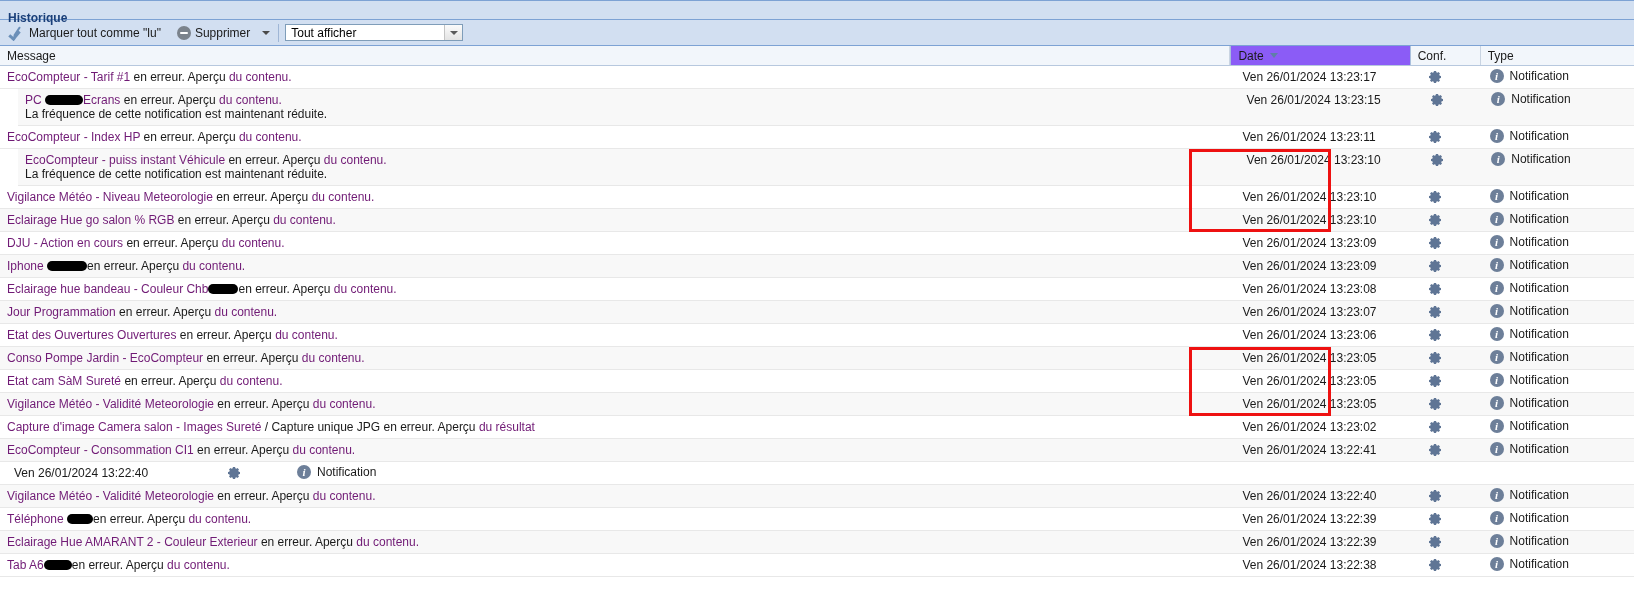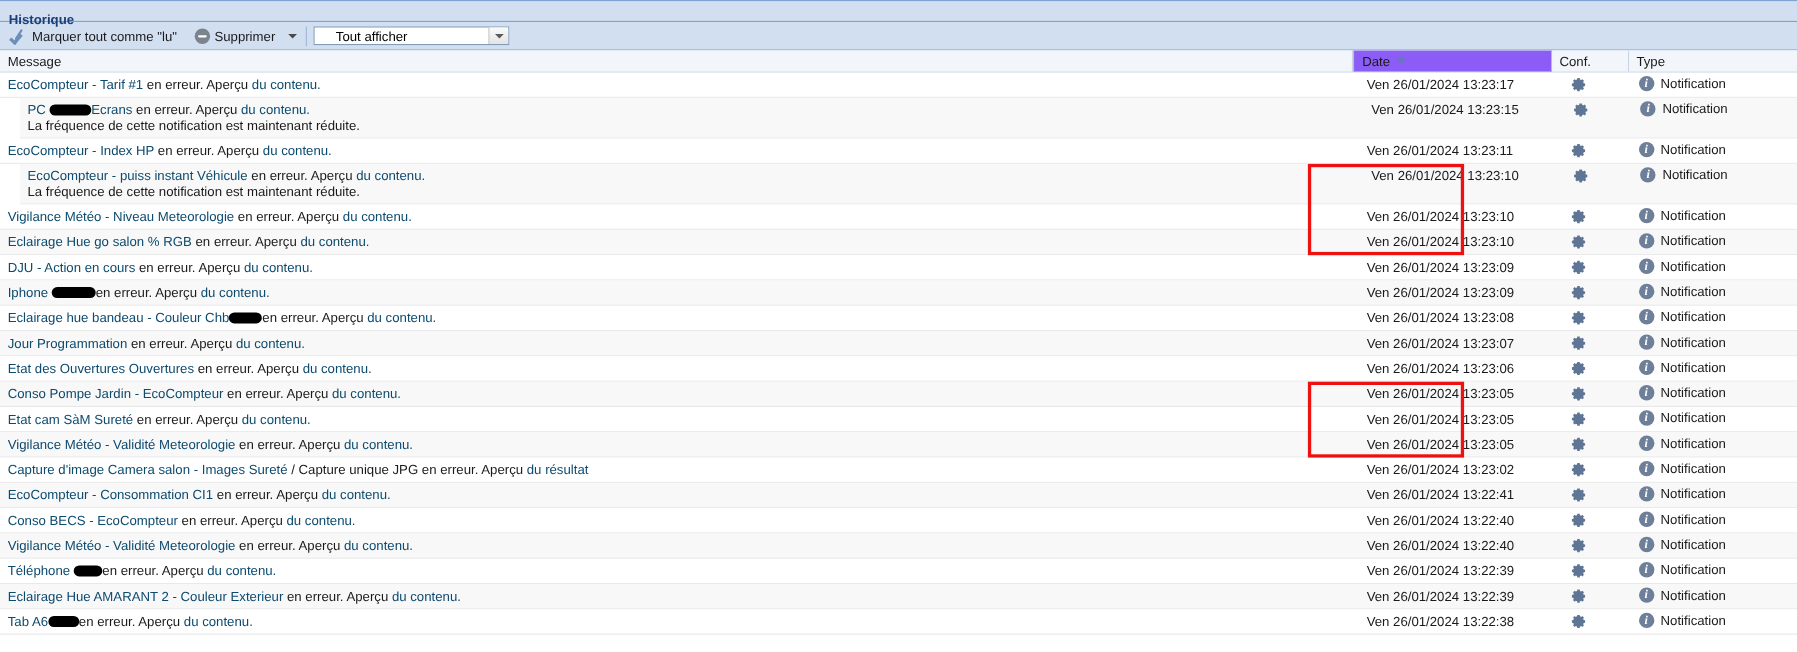--- a/index.html
+++ b/index.html
@@ -118,21 +118,21 @@
     height: 17px;
     background: #ffffff;
     border: 1px solid #7f9db9;
     display: flex;
     align-items: center;
     box-sizing: border-box;
     position: relative;
   }
   .tb-select .sel-value {
     flex: 1;
-    padding-left: 19px;
+    padding-left: 5px;
     font-size: 12px;
     color: #000;
     overflow: hidden;
     white-space: nowrap;
   }
   .tb-select .sel-arrow {
     width: 17px; height: 15px;
     background: linear-gradient(#fbfbfb, #e3e3e3);
     border-left: 1px solid #c4c4c4;
     display: flex; align-items: center; justify-content: center;
@@ -222,21 +222,21 @@
   .cell.type {
     display: flex;
     align-items: flex-start;
     gap: 6px;
     padding-left: 9px;
     padding-top: 3px;
   }
 
   
   .msg-line { white-space: nowrap; }
-  .lnk { color: #0c4a6e; }
+  .lnk { color: #701a75; }
   .txt { color: #1a1a1a; }
   .sub { color: #1a1a1a; display: block; }
   .redact {
     display: inline-block;
     background: #000;
     border-radius: 7px;
     vertical-align: middle;
     height: 10px;
     position: relative;
     top: -1px;
@@ -609,23 +609,20 @@
               <path fill="#5f7595" d="M13 5.9l-1.3-.2a4.9 4.9 0 00-.5-1.2l.8-1-1.5-1.5-1 .8a4.9 4.9 0 00-1.2-.5L8.1 1H5.9l-.2 1.3c-.4.1-.8.3-1.2.5l-1-.8L2 3.5l.8 1c-.2.4-.4.8-.5 1.2L1 5.9v2.2l1.3.2c.1.4.3.8.5 1.2l-.8 1 1.5 1.5 1-.8c.4.2.8.4 1.2.5l.2 1.3h2.2l.2-1.3c.4-.1.8-.3 1.2-.5l1 .8 1.5-1.5-.8-1c.2-.4.4-.8.5-1.2l1.3-.2V5.9z"></path>
             </svg>
           </span>
         </div>
         <div class="cell col-type type">
           <span class="ico-info">i</span>
           <span class="type-label">Notification</span>
         </div>
       </div>
       <div class="row white">
-        <div class="cell col-msg">
-          <div class="msg-line"><span class="lnk">Conso BECS - EcoCompteur</span><span class="txt"> en erreur. Aperçu </span><span class="lnk">du contenu.</span></div>
-        </div>
         <div class="cell col-date date">Ven 26/01/2024 13:22:40</div>
         <div class="cell col-conf conf">
           <span class="ico-gear">
             <svg width="14" height="14" viewBox="0 0 14 14" xmlns="http://www.w3.org/2000/svg">
               <path fill="#5f7595" d="M7 4.6a2.4 2.4 0 100 4.8 2.4 2.4 0 000-4.8zm0 3.6a1.2 1.2 0 110-2.4 1.2 1.2 0 010 2.4z"></path>
               <path fill="#5f7595" d="M13 5.9l-1.3-.2a4.9 4.9 0 00-.5-1.2l.8-1-1.5-1.5-1 .8a4.9 4.9 0 00-1.2-.5L8.1 1H5.9l-.2 1.3c-.4.1-.8.3-1.2.5l-1-.8L2 3.5l.8 1c-.2.4-.4.8-.5 1.2L1 5.9v2.2l1.3.2c.1.4.3.8.5 1.2l-.8 1 1.5 1.5 1-.8c.4.2.8.4 1.2.5l.2 1.3h2.2l.2-1.3c.4-.1.8-.3 1.2-.5l1 .8 1.5-1.5-.8-1c.2-.4.4-.8.5-1.2l1.3-.2V5.9z"></path>
             </svg>
           </span>
         </div>
         <div class="cell col-type type">

